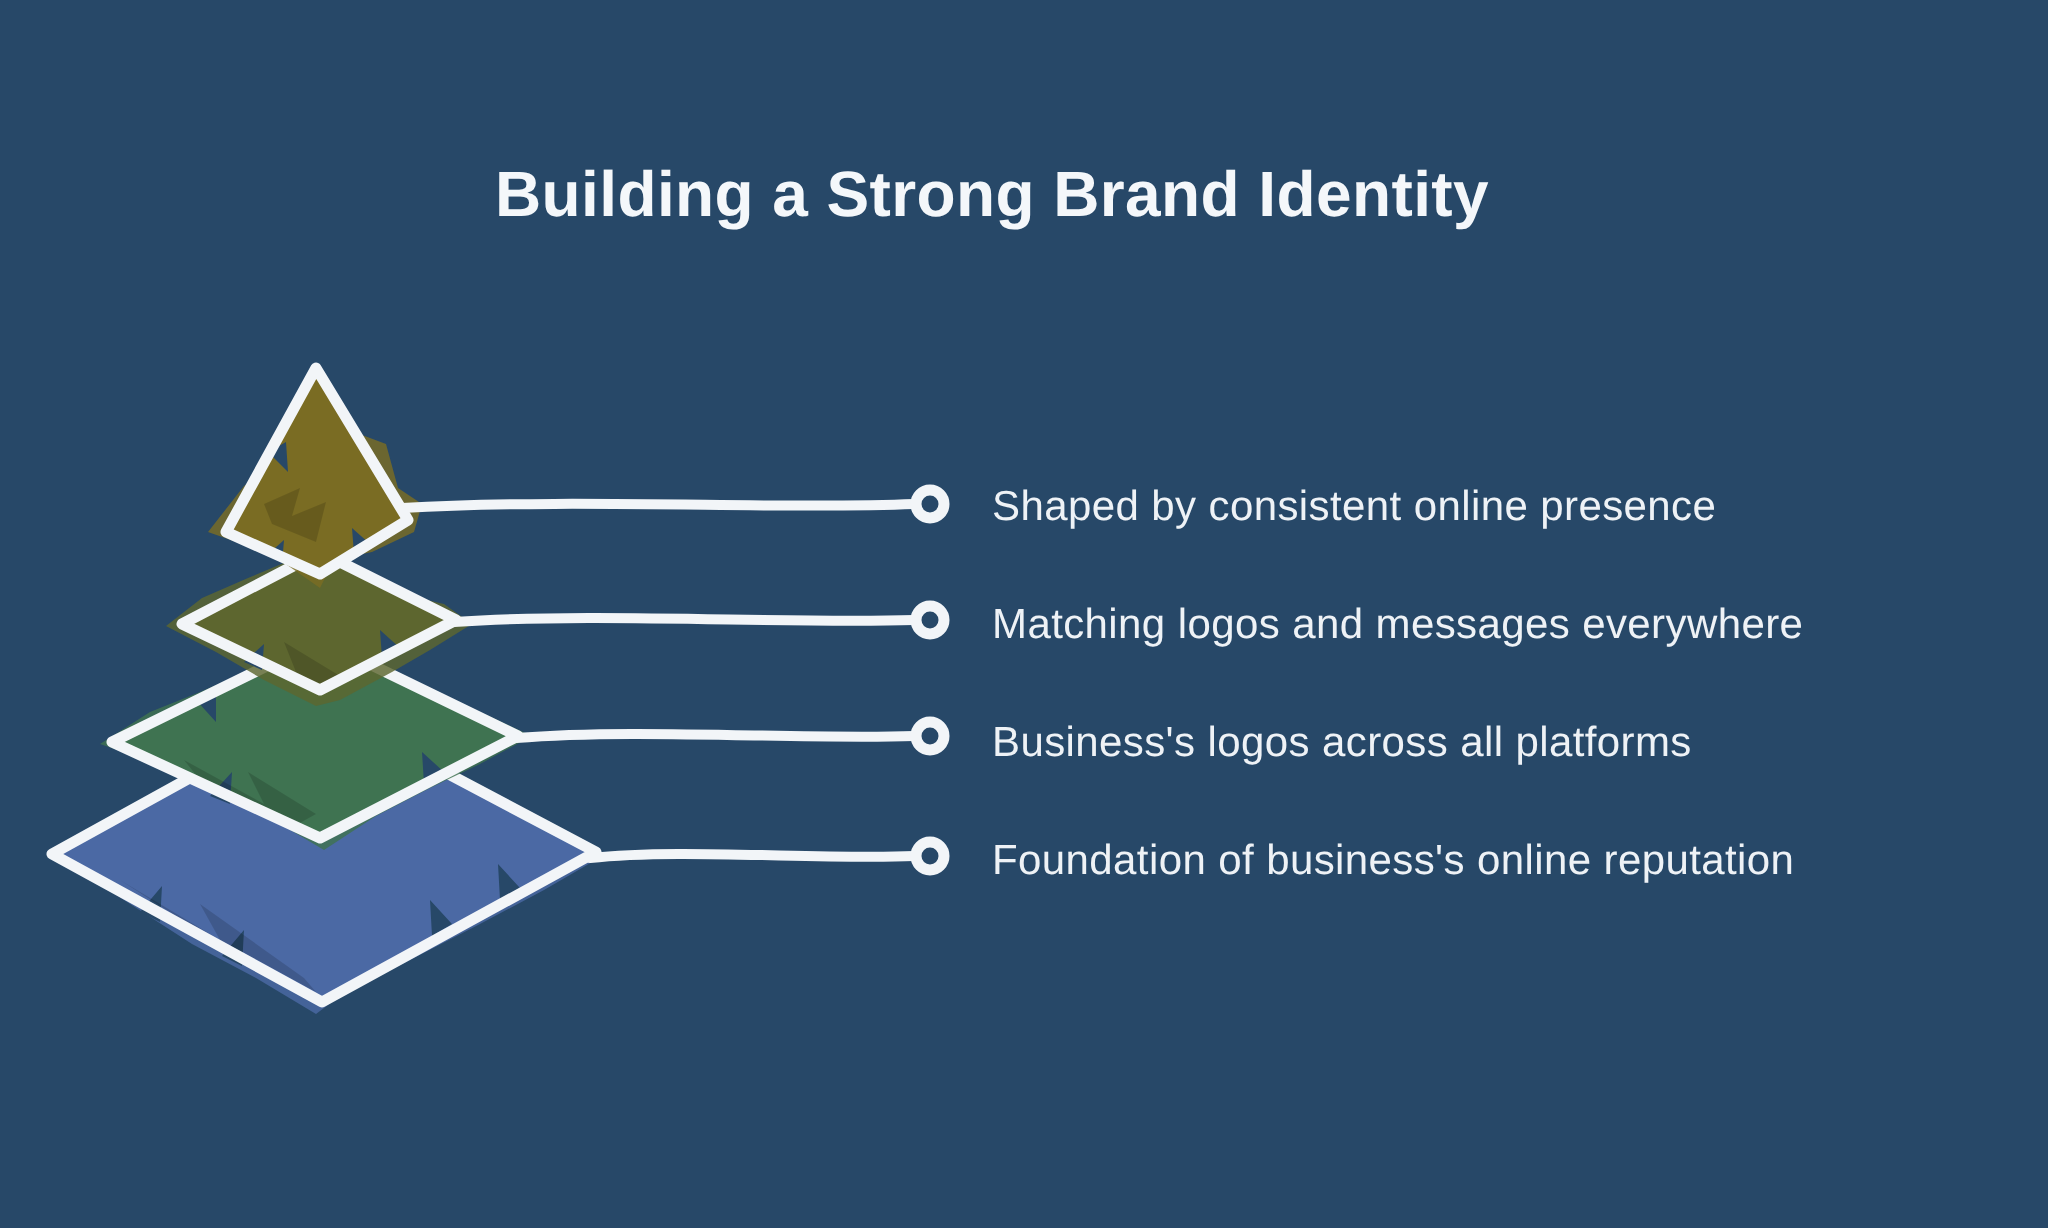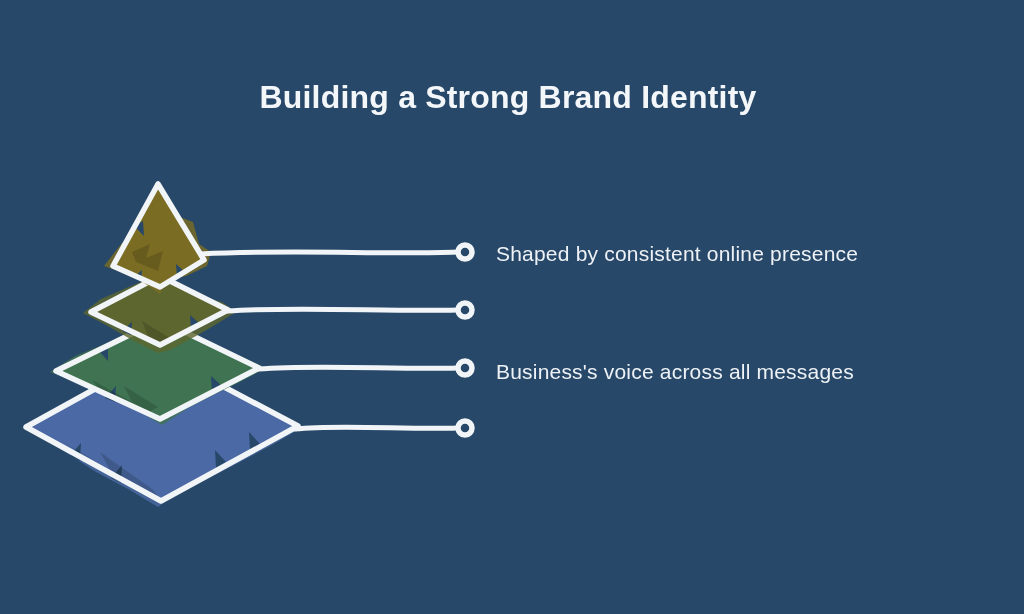--- a/index.html
+++ b/index.html
@@ -13,21 +13,21 @@
   }
   .canvas {
     position: relative;
     width: 1024px;
     height: 614px;
     background: var(--bg, #274868);
   }
   .title {
     position: absolute;
     top: 79px;
-    left: 12px;
+    left: 0;
     width: 992px;
     text-align: center;
     font-size: 32px;
     line-height: 36px;
     font-weight: bold;
     letter-spacing: 0.2px;
     color: var(--title-color, #f4f7fa);
   }
   .diagram-svg {
     position: absolute;
@@ -110,15 +110,17 @@
       <path class="connector-line" d="M295,429 C340,424 410,430 457,428" stroke="#f2f5f8"></path>
 
       <circle class="ring" cx="465" cy="252" r="7" fill="#274868" stroke="#f2f5f8"></circle>
       <circle class="ring" cx="465" cy="310" r="7" fill="#274868" stroke="#f2f5f8"></circle>
       <circle class="ring" cx="465" cy="368" r="7" fill="#274868" stroke="#f2f5f8"></circle>
       <circle class="ring" cx="465" cy="428" r="7" fill="#274868" stroke="#f2f5f8"></circle>
     </g>
   </svg>
 
   <div class="row" style="top:242px">Shaped by consistent online presence</div>
-  <div class="row" style="top:360px">Business's voice across all messages</div>
+  <div class="row" style="top:301px">Matching logos and messages everywhere</div>
+  <div class="row" style="top:360px">Business's logos across all platforms</div>
+  <div class="row" style="top:419px">Foundation of business's online reputation</div>
 
 </div>
 
 </body></html>

